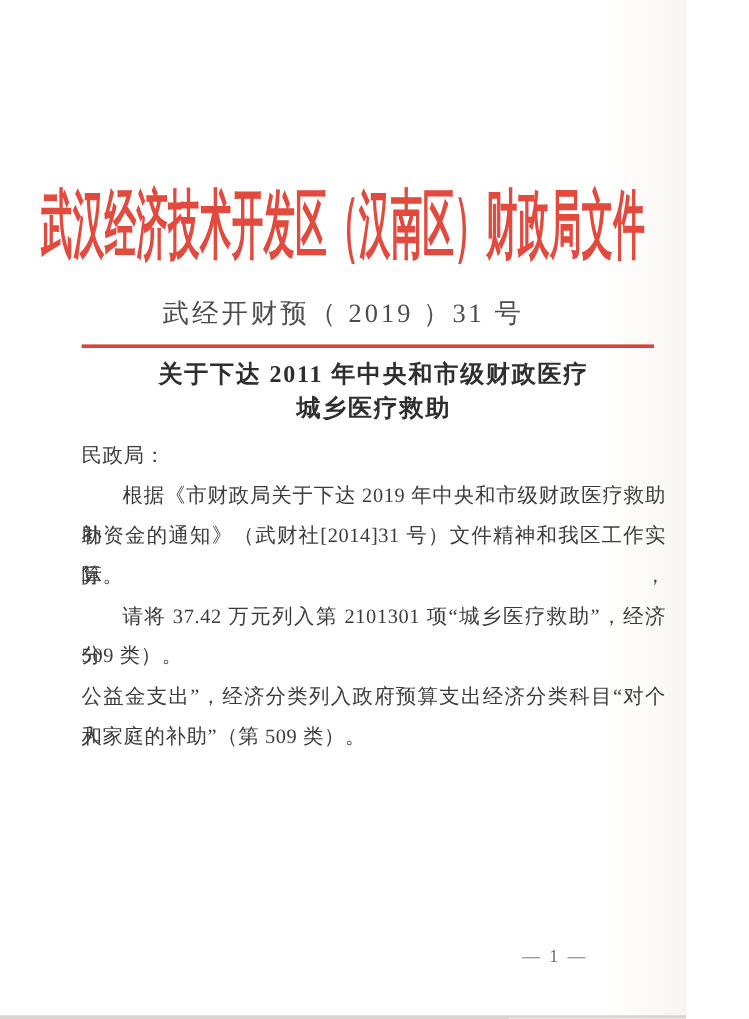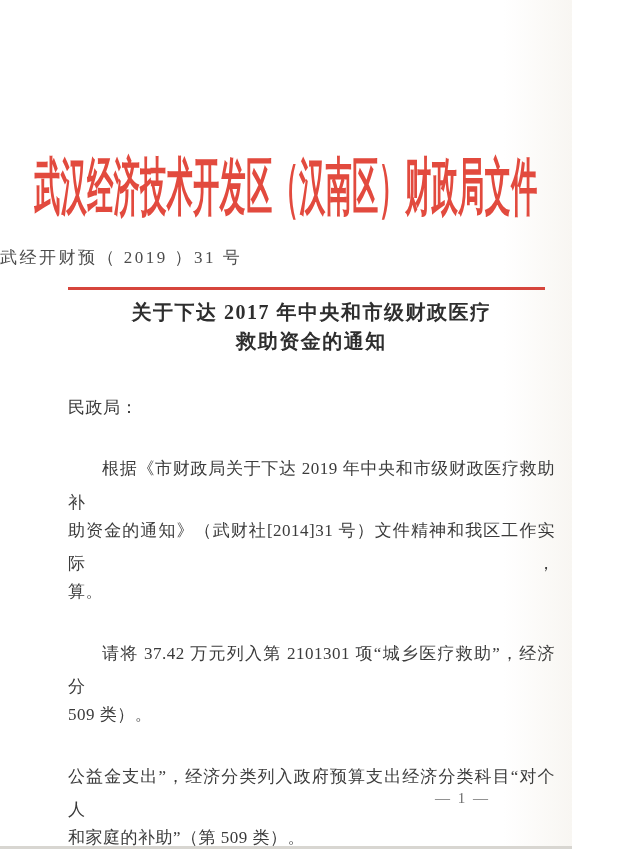--- a/index.html
+++ b/index.html
@@ -28,21 +28,22 @@
     white-space: nowrap;
     transform: scaleY(2.4);
     transform-origin: 50% 0;
     letter-spacing: 0.5px;
   }
   .doc-number {
     position: absolute;
     top: 246px;
     left: 0;
     width: 100%;
-    font-size: 17px;
+    text-align: center;
+    font-size: 22px;
     color: #4c4c4c;
     letter-spacing: 2.5px;
   }
   .red-rule {
     position: absolute;
     top: 287px;
     left: 68px;
     width: 477px;
     height: 3px;
     background: var(--rule);
@@ -66,21 +67,20 @@
     width: 487px;
     font-size: 17px;
     color: #3b3b3b;
   }
   .bline {
     height: 33.45px;
     line-height: 33.45px;
     text-align: justify;
     text-align-last: justify;
     letter-spacing: 0.5px;
-    margin-top: 28px;
   }
   .bline.nj { text-align-last: left; }
   .bline.ind { text-indent: 34px; }
   .page-number {
     position: absolute;
     top: 790px;
     right: 82px;
     font-size: 15px;
     color: #6e6e6e;
     letter-spacing: 2px;
@@ -99,22 +99,22 @@
 
 <div class="page">
 
   <div class="header-title">武汉经济技术开发区（汉南区）财政局文件</div>
 
   <div class="doc-number">武经开财预（ 2019 ）31 号</div>
 
   <div class="red-rule"></div>
 
   <div class="doc-title">
-    <div>关于下达 2017 年中央和市级财政医疗</div>
-    <div>救助资金的通知</div>
+    <div>关于下达 2011 年中央和市级财政医疗</div>
+    <div>城乡医疗救助</div>
   </div>
 
   <div class="body-block">
     <div class="bline nj">民政局：</div>
     <div class="bline ind">根据《市财政局关于下达 2019 年中央和市级财政医疗救助补</div>
     <div class="bline">助资金的通知》（武财社[2014]31 号）文件精神和我区工作实际，</div>
     <div class="bline nj">算。</div>
     <div class="bline ind">请将 37.42 万元列入第 2101301 项“城乡医疗救助”，经济分</div>
     <div class="bline nj">509 类）。</div>
     <div class="bline">公益金支出”，经济分类列入政府预算支出经济分类科目“对个人</div>

